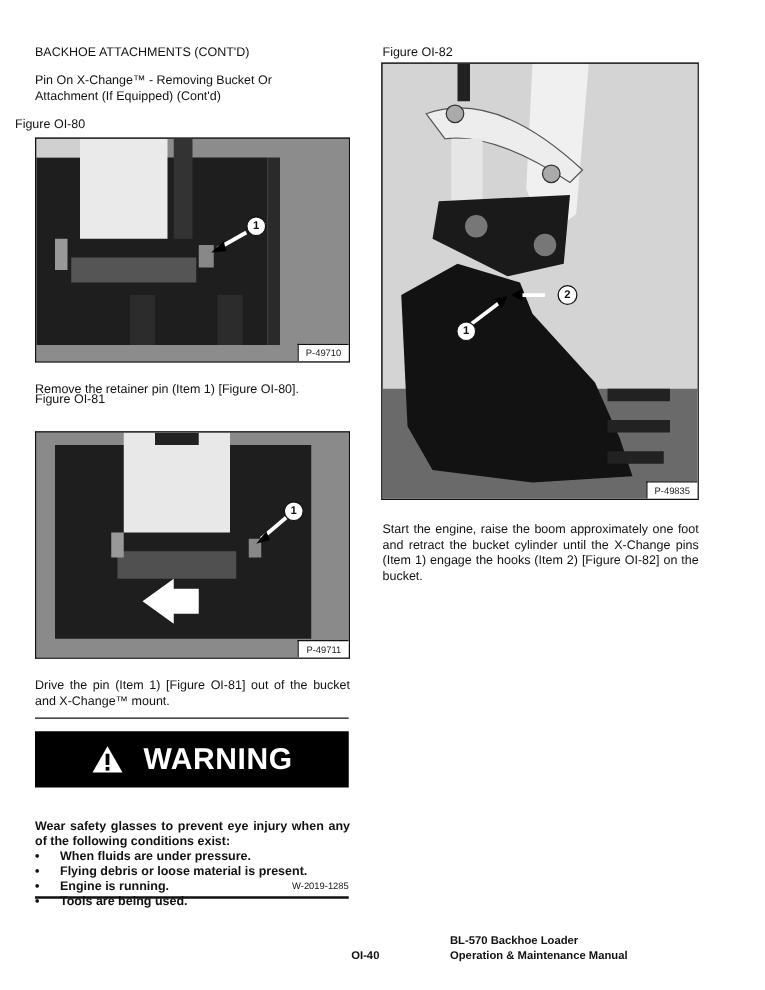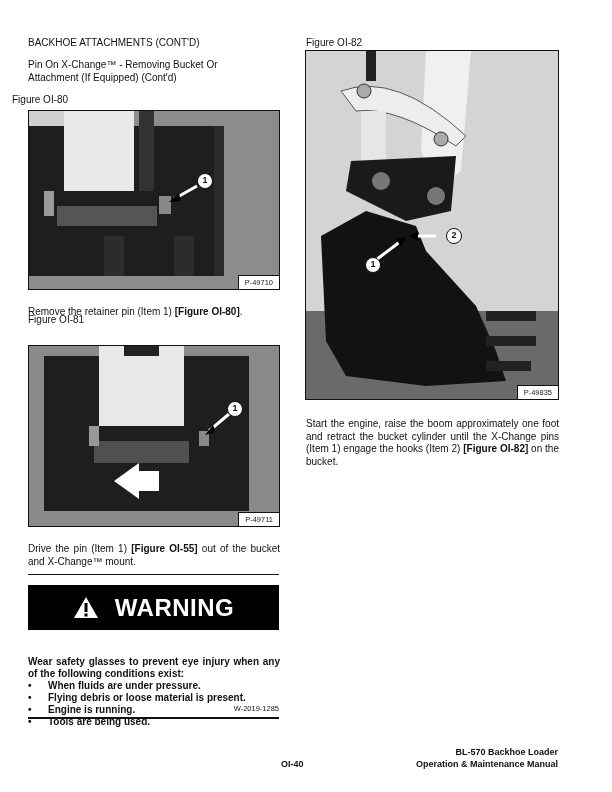--- a/index.html
+++ b/index.html
@@ -7,21 +7,21 @@
   .abs { position:absolute; }
   .h { font-weight:normal; font-size:10px; line-height:13px; }
   .p { font-size:10px; line-height:12.5px; text-align:justify; }
   .fig { position:absolute; border:1.5px solid #111; overflow:hidden; background:#8a8a8a; }
   .plabel { position:absolute; right:0; bottom:0; background:#fff; border-left:1px solid #111; border-top:1px solid #111; font-size:7.5px; padding:2px 6px; color:#222; }
   .callout { position:absolute; width:16px; height:16px; border-radius:50%; background:#fff; border:1.5px solid #111; font-size:9px; font-weight:bold; text-align:center; line-height:13px; }
   .warnbox { position:absolute; left:28px; top:585px; width:251px; height:45px; background:#000; color:#fff; display:flex; align-items:center; justify-content:center; gap:16px; }
   .warnbox .txt { font-size:24px; font-weight:bold; letter-spacing:0.5px; }
   .bul { display:flex; }
   .bul .dot { width:20px; }
-  b { font-weight:bold; }
+  b { font-weight:normal; }
 </style>
 </head>
 <body>
 
 <div class="abs h" style="left:28px;top:36px;">BACKHOE ATTACHMENTS (CONT'D)</div>
 <div class="abs h" style="left:28px;top:58px;">
   <div>Pin On  X-Change™ - Removing Bucket Or</div>
   <div>Attachment (If Equipped) (Cont'd)</div>
 </div>
 <div class="abs h" style="left:12px;top:93px;">Figure OI-80</div>
@@ -62,21 +62,21 @@
     <rect x="170" y="85" width="10" height="15" fill="#888"></rect>
     <polygon points="85,135 110,117 110,125 130,125 130,145 110,145 110,153" fill="#fff"></polygon>
     <line x1="200" y1="68" x2="180" y2="85" stroke="#fff" stroke-width="3"></line>
     <polygon points="176,89 184,79 187,86" fill="#000"></polygon>
   </svg>
   <div class="callout" style="left:198px;top:55px;">1</div>
   <div class="plabel">P-49711</div>
 </div>
 
 <div class="abs p" style="left:28px;top:543px;width:252px;">
-  <span>Drive the pin (Item 1) </span><b>[Figure OI-55]</b><span> out of the bucket and X-Change™ mount.</span>
+  <span>Drive the pin (Item 1) </span><b>[Figure OI-81]</b><span> out of the bucket and X-Change™ mount.</span>
 </div>
 <div class="abs" style="left:28px;top:574px;width:251px;border-top:1px solid #111;"></div>
 
 <div class="warnbox">
   <svg width="26" height="23" viewBox="0 0 26 23">
     <polygon points="13,1 25,22 1,22" fill="#fff"></polygon>
     <rect x="11.5" y="7" width="3" height="9" fill="#000"></rect>
     <rect x="11.5" y="17.5" width="3" height="3" fill="#000"></rect>
   </svg>
   <span class="txt">WARNING</span>
@@ -131,16 +131,16 @@
   <div class="callout" style="left:59px;top:206px;">1</div>
   <div class="callout" style="left:140px;top:177px;">2</div>
   <div class="plabel">P-49835</div>
 </div>
 
 <div class="abs p" style="left:306px;top:418px;width:253px;">
   <span>Start the engine, raise the boom approximately one foot and retract the bucket cylinder until the X-Change pins (Item 1) engage the hooks (Item 2) </span><b>[Figure OI-82]</b><span> on the bucket.</span>
 </div>
 
 <div class="abs" style="left:281px;top:759px;font-size:9px;font-weight:bold;">OI-40</div>
-<div class="abs" style="left:360px;top:746px;width:198px;text-align:right;font-size:9px;font-weight:bold;line-height:12px;">
+<div class="abs" style="left:360px;top:746px;width:198px;font-size:9px;font-weight:bold;line-height:12px;">
   <div>BL-570 Backhoe Loader</div>
   <div>Operation &amp; Maintenance Manual</div>
 </div>
 
 </body></html>

